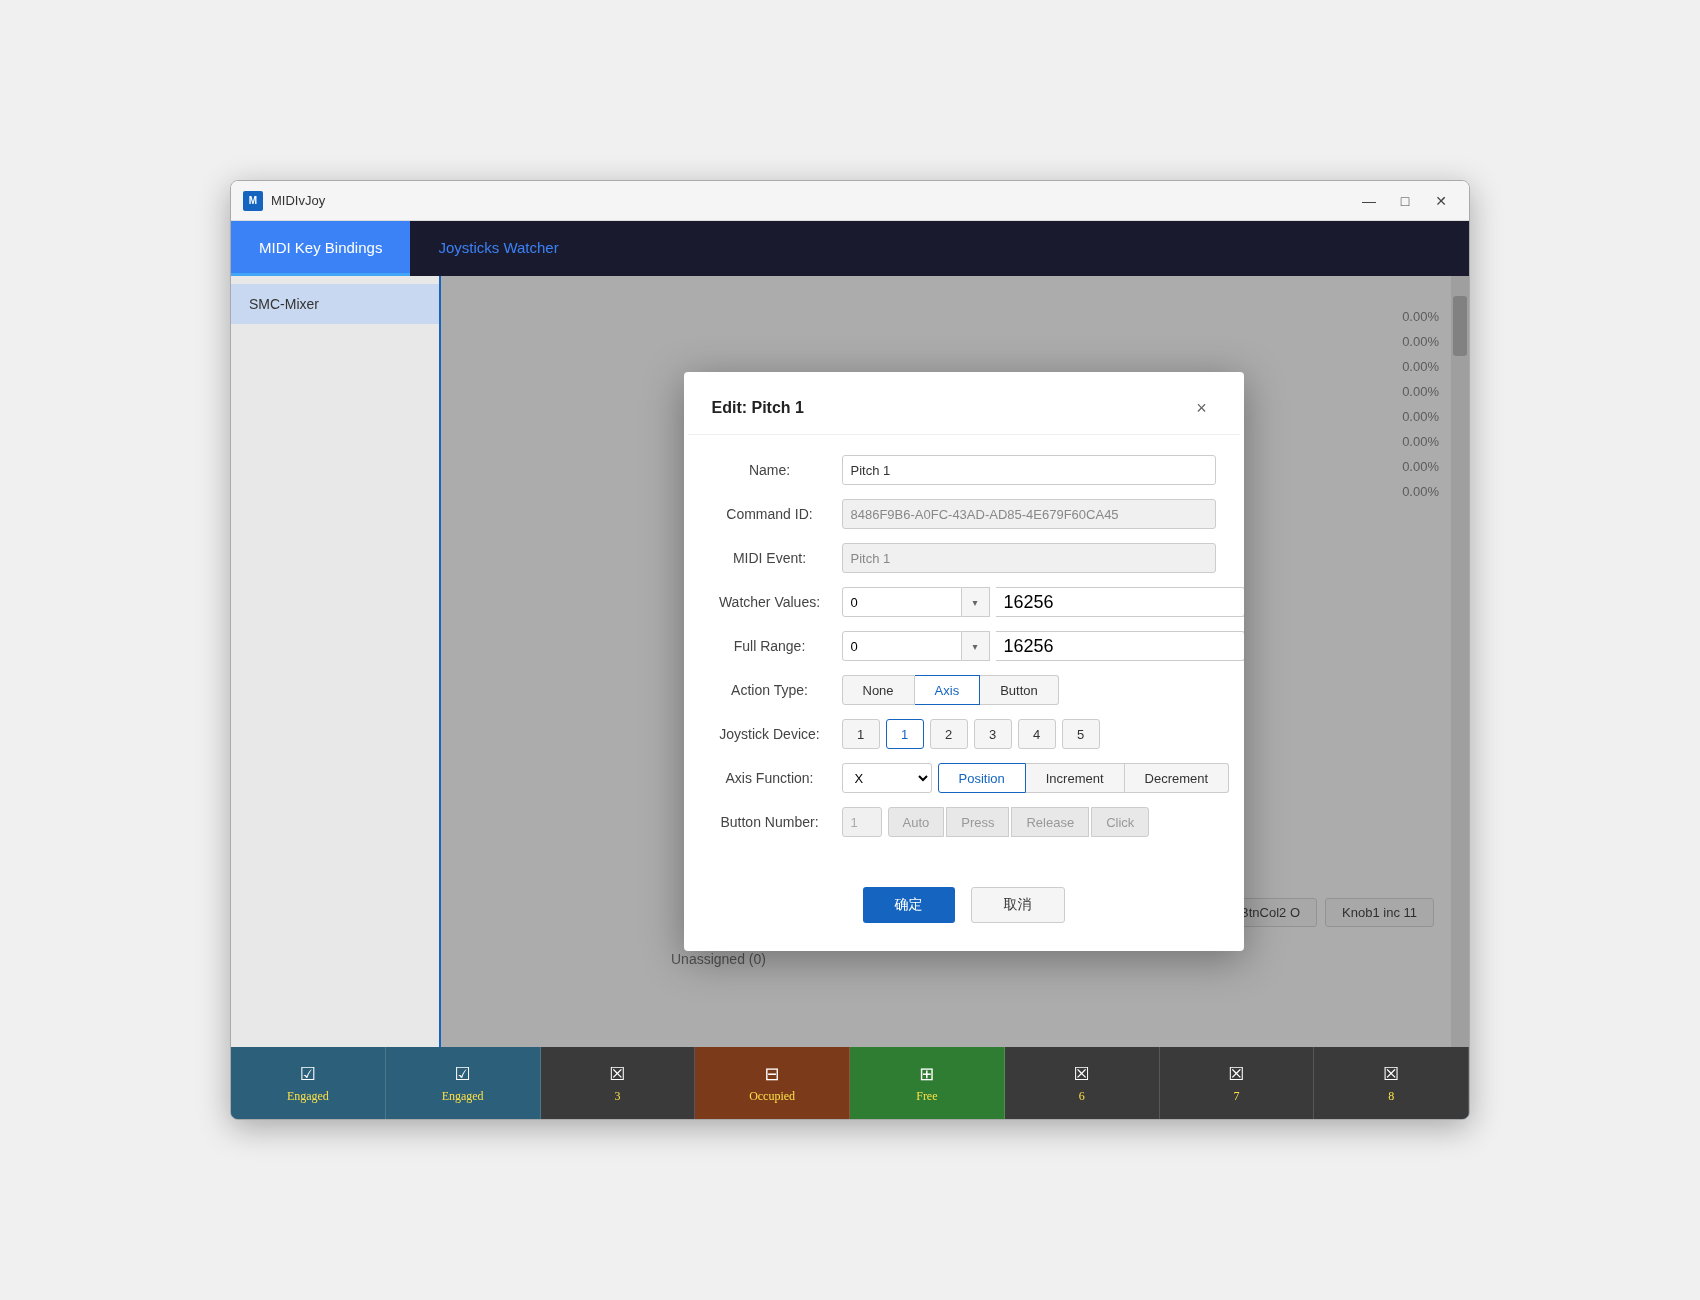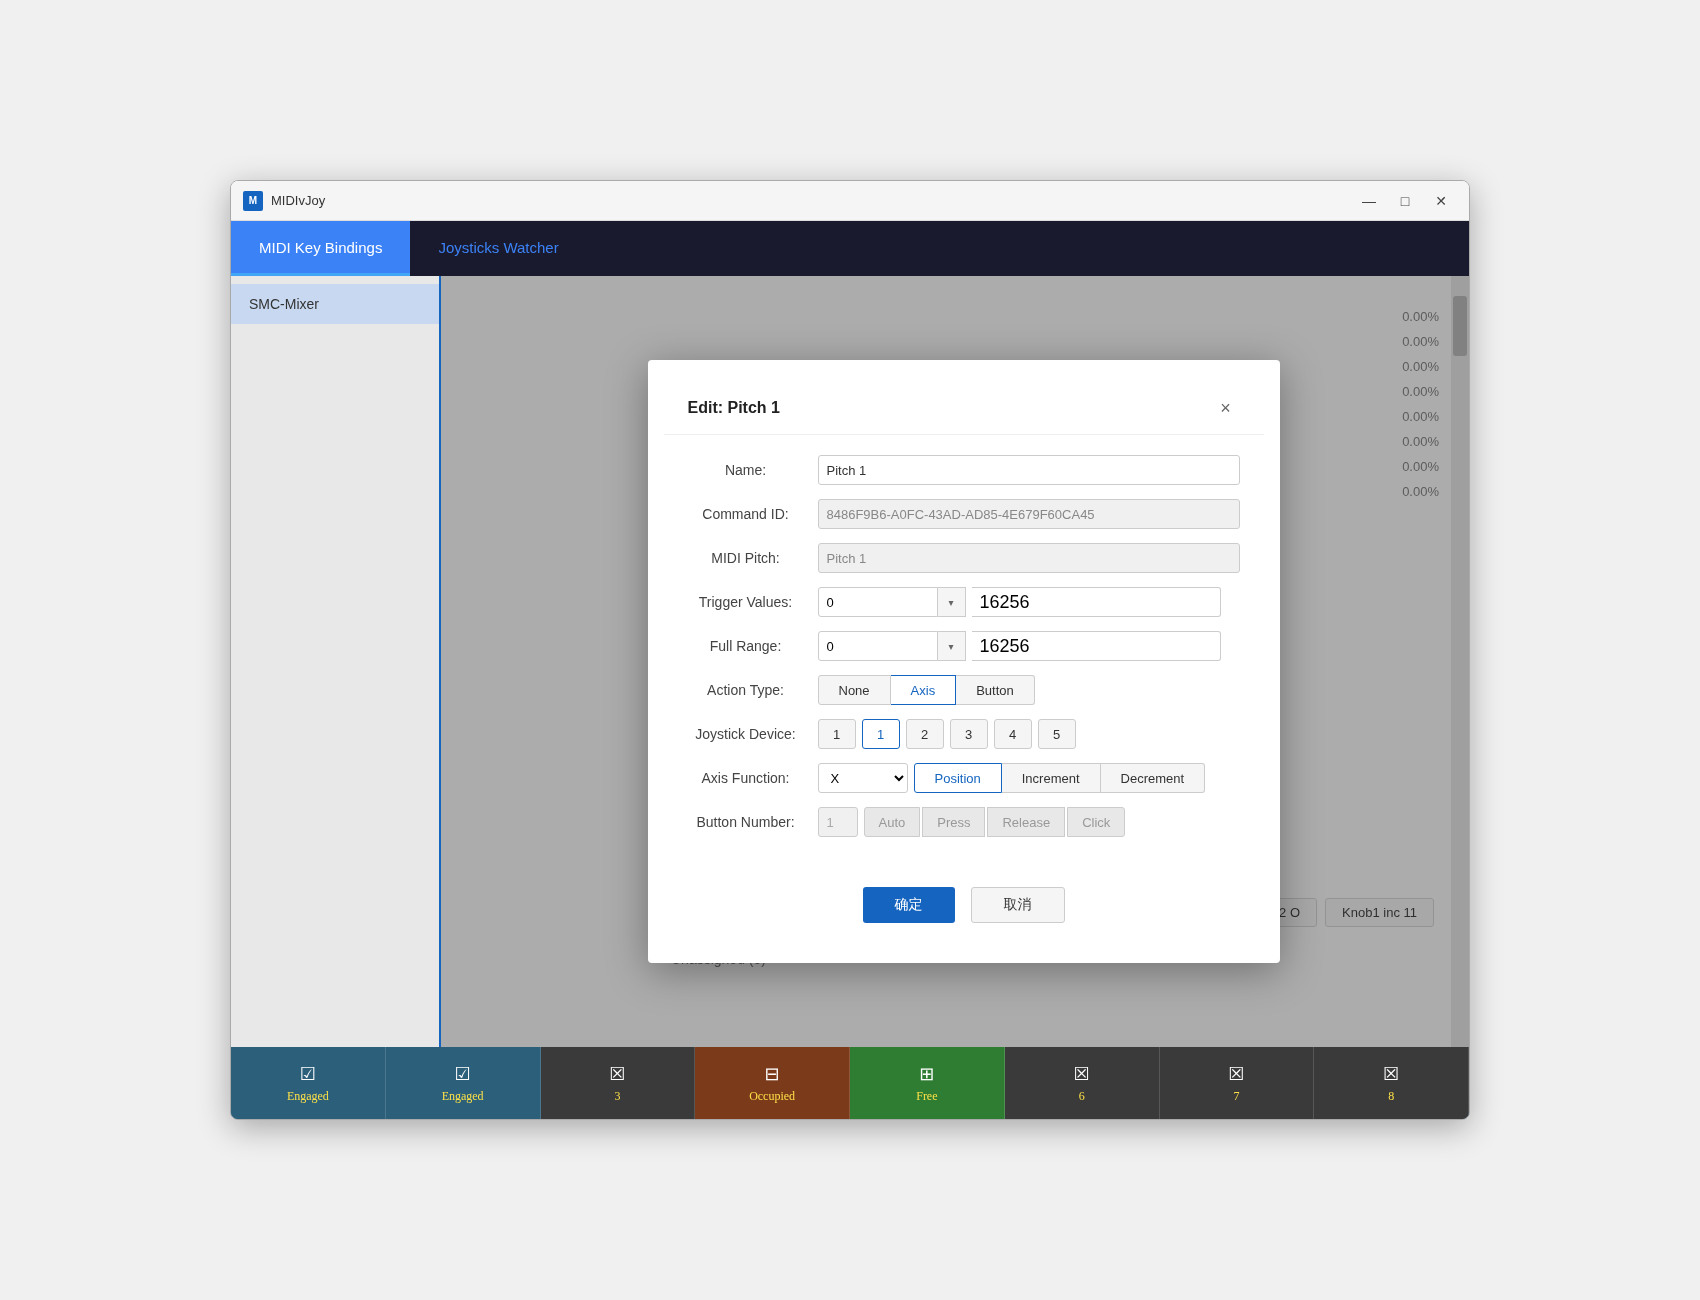--- a/index.html
+++ b/index.html
@@ -179,22 +179,22 @@
       background: rgba(100,100,100,0.45);
       display: flex;
       align-items: center;
       justify-content: center;
       z-index: 100;
     }
     .modal {
       background: #fff;
       border-radius: 4px;
       box-shadow: 0 8px 40px rgba(0,0,0,0.35);
-      width: 632px;
-      padding: 16px;
+      width: 560px;
+      padding: 4px;
       overflow: hidden;
       margin-left: 17px;
     }
     .modal-header {
       display: flex;
       align-items: center;
       justify-content: space-between;
       padding: 18px 24px 12px;
       border-bottom: 1px solid #eee;
     }
@@ -519,26 +519,26 @@
               <input class="form-input" type="text" value="Pitch 1" style="">
             </div>
 
             <div class="form-row">
               <label class="form-label">Command ID:</label>
               <input class="form-input readonly" type="text" readonly="" value="8486F9B6-A0FC-43AD-AD85-4E679F60CA45" style="">
             </div>
 
 
             <div class="form-row">
-              <label class="form-label">MIDI Pitch:</label>
+              <label class="form-label">MIDI Event:</label>
               <input class="form-input readonly" type="text" readonly="" value="Pitch 1" style="">
             </div>
 
             <div class="form-row">
-              <label class="form-label">Trigger Values:</label>
+              <label class="form-label">Watcher Values:</label>
               <div class="trigger-row">
                 <input class="trigger-input" type="text" value="0" style="">
                 <div class="trigger-dropdown">▾</div>
                 <input class="trigger-input2" type="text" value="16256" style="">
               </div>
             </div>
 
             <div class="form-row">
               <label class="form-label">Full Range:</label>
               <div class="trigger-row">

